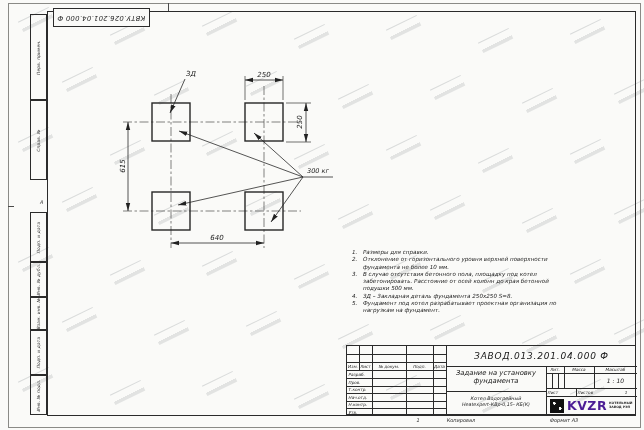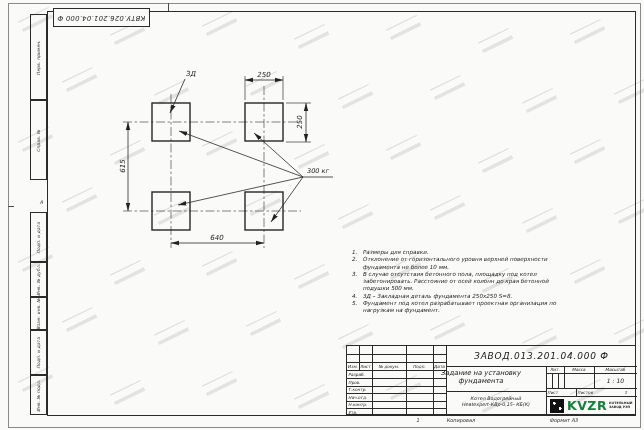--- a/index.html
+++ b/index.html
@@ -32,21 +32,21 @@
   .vl{position:absolute;width:1px;background:#2a2a2a;}
   .hl{position:absolute;height:1px;background:#2a2a2a;}
   .cell{position:absolute;box-sizing:border-box;color:#222;}
   .lbl{font:italic 4.2px "DejaVu Sans",sans-serif;display:flex;align-items:center;justify-content:center;overflow:hidden;}
   .lbl-left{justify-content:flex-start;padding-left:1.5px;}
   #doc-number{font:italic 9px "DejaVu Sans",sans-serif;letter-spacing:.8px;display:flex;align-items:center;justify-content:center;color:#161616;}
   #tb-title{font:italic 6.8px/8.2px "DejaVu Sans",sans-serif;text-align:center;padding-top:3px;color:#161616;}
   #tb-product{font:italic 4.8px/6px "DejaVu Sans",sans-serif;text-align:center;padding-top:4.5px;color:#1b1b1b;}
   #scale-value{font:italic 6px "DejaVu Sans",sans-serif;display:flex;align-items:center;justify-content:center;}
   #logo-mark{background:#101010;background-image:radial-gradient(circle at 30% 30%, #fafaf8 1.4px, transparent 1.5px),radial-gradient(circle at 72% 68%, #fafaf8 1.4px, transparent 1.5px);}
-  #logo-text{font:700 12.5px "DejaVu Sans",sans-serif;color:#15803d;letter-spacing:.5px;}
+  #logo-text{font:700 12.5px "DejaVu Sans",sans-serif;color:#4c1d95;letter-spacing:.5px;}
   .logo-sub{font:700 3.2px/4px "DejaVu Sans",sans-serif;color:#2a2a2a;}
   
   .foot{font:italic 5px "DejaVu Sans",sans-serif;color:#2c2c2c;text-align:center;}
   
   .wm{position:absolute;width:34px;height:7px;transform:rotate(-26deg);border-top:1px solid rgba(140,146,148,.30);box-shadow:0 4px 0 -0.4px rgba(140,146,148,.22);pointer-events:none;}
 </style>
 </head>
 <body>
 
 <div id="sheet">
@@ -246,21 +246,21 @@
     <div class="cell lbl" style="left:86px;top:16px;width:13px;height:8px;">Дата</div>
 
     <div class="cell lbl lbl-left" style="left:0;top:24px;width:25px;height:8px;">Разраб.</div>
     <div class="cell lbl lbl-left" style="left:0;top:32px;width:25px;height:8px;">Пров.</div>
     <div class="cell lbl lbl-left" style="left:0;top:40px;width:25px;height:7px;">Т.контр.</div>
     <div class="cell lbl lbl-left" style="left:0;top:47px;width:25px;height:8px;">Нач.отд.</div>
     <div class="cell lbl lbl-left" style="left:0;top:55px;width:25px;height:7px;">Н.контр.</div>
     <div class="cell lbl lbl-left" style="left:0;top:62px;width:25px;height:8px;">Утв.</div>
 
     <div class="cell" id="doc-number" style="left:99px;top:0;width:191px;height:20px;">ЗАВОД.013.201.04.000 Ф</div>
-    <div class="cell" id="tb-title" style="left:84px;top:20px;width:100px;height:25px;">Задание на установку фундамента</div>
+    <div class="cell" id="tb-title" style="left:99px;top:20px;width:100px;height:25px;">Задание на установку фундамента</div>
     <div class="cell" id="tb-product" style="left:99px;top:45px;width:100px;height:25px;">
       <div>Котел Водогрейный</div>
       <div>Heatexpert-КВр-0,15- КБ(К)</div>
     </div>
 
     <div class="cell lbl" style="left:199px;top:20px;width:18px;height:7px;">Лит.</div>
     <div class="cell lbl" style="left:217px;top:20px;width:30px;height:7px;">Масса</div>
     <div class="cell lbl" style="left:247px;top:20px;width:43px;height:7px;">Масштаб</div>
     <div class="cell" id="scale-value" style="left:247px;top:27px;width:43px;height:15px;">1 : 10</div>
 

